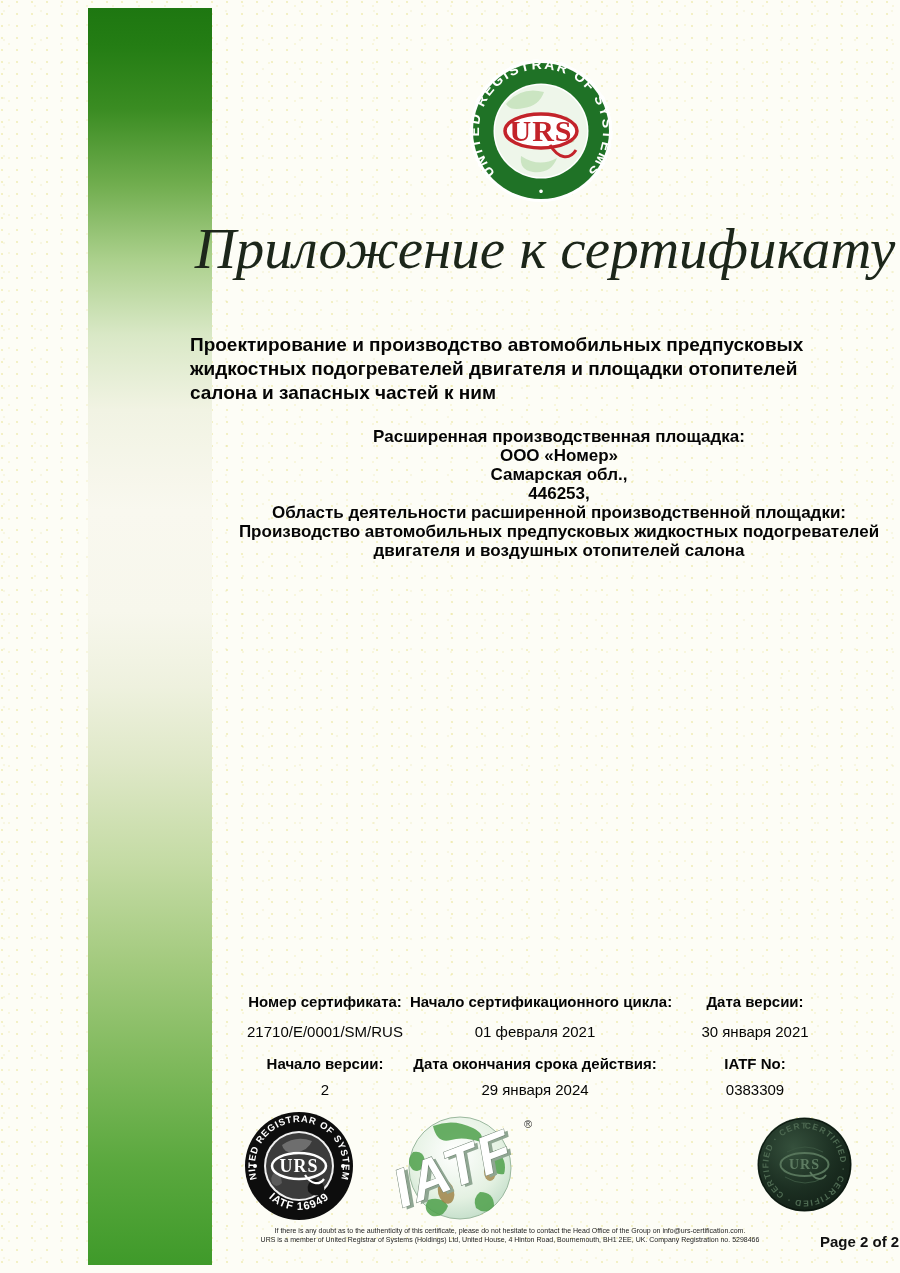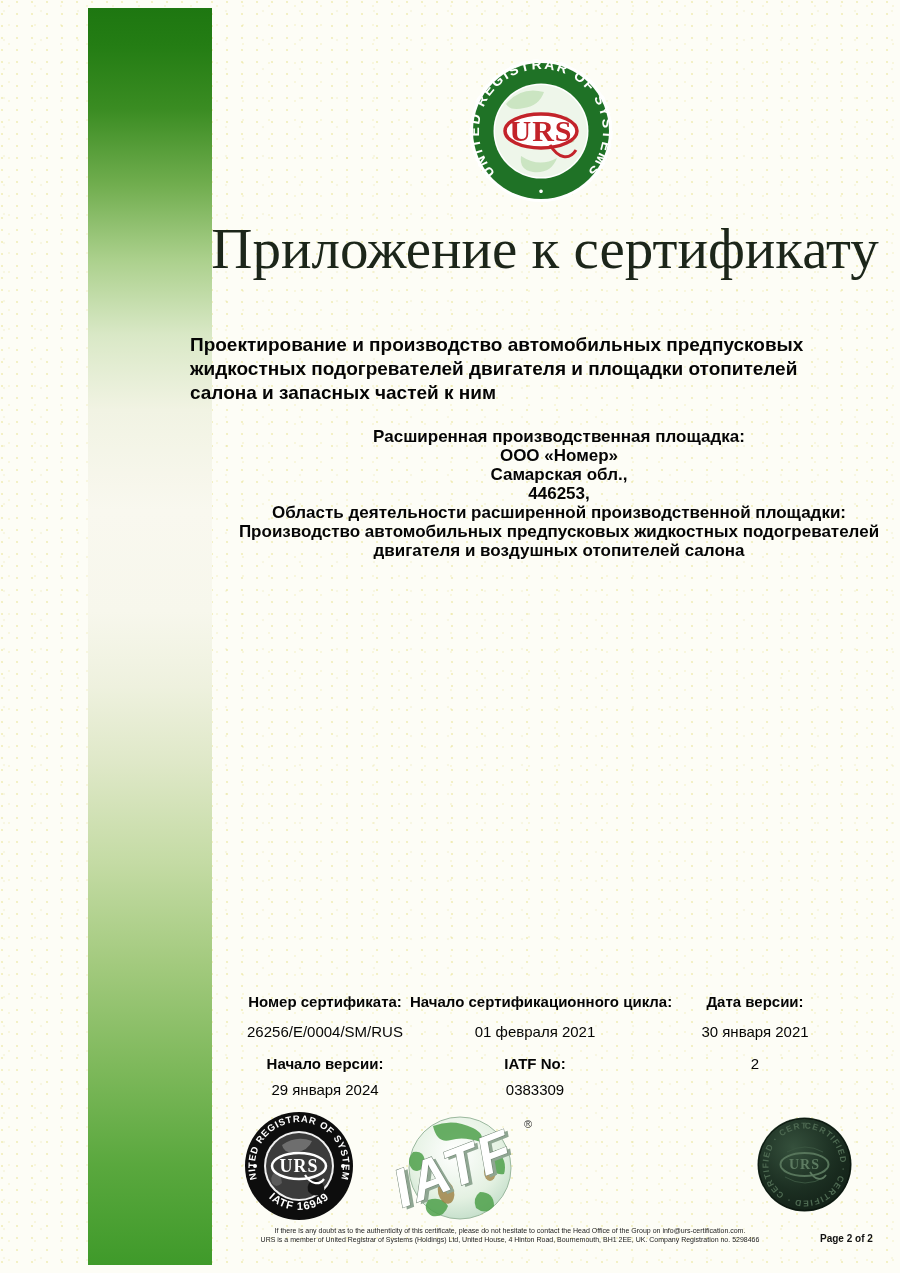--- a/index.html
+++ b/index.html
@@ -16,21 +16,21 @@
   .green-bar{
     position:absolute;left:88px;top:8px;width:124px;height:1257px;
     background:linear-gradient(to bottom,
       #1e7711 0%,#247d14 3%,#3a8c22 8%,#70ad4e 14%,#abd08c 20%,#d9e8c6 26%,
       #f1f3e3 32%,#f9f8ef 40%,#f7f7ec 48%,#eef1de 54%,#dfe8c8 60%,
       #c4dba4 68%,#a3ca7e 76%,#7fb95c 84%,#5aa83e 92%,#3f9a2a 100%);
   }
   .top-logo{position:absolute;left:466px;top:56px;width:150px;height:150px;}
   .title{
     position:absolute;left:190px;top:213px;width:710px;text-align:center;
-    font-family:"Liberation Serif",serif;font-weight:normal;
+    font-family:"Liberation Serif",serif;font-style:italic;font-weight:normal;
     font-size:57px;line-height:1.25;color:#1c261a;letter-spacing:0px;white-space:nowrap;
   }
   .scope{
     position:absolute;left:190px;top:333px;width:710px;text-align:left;
     font-weight:bold;font-size:19px;line-height:24px;color:#050505;white-space:nowrap;
   }
   .site{
     position:absolute;left:204px;top:427px;width:710px;text-align:center;
     font-weight:bold;font-size:17px;line-height:19px;color:#050505;white-space:nowrap;
   }
@@ -41,21 +41,21 @@
   }
   .cert-table .cell{text-align:center;font-size:15px;white-space:nowrap;}
   .cert-table .lbl{font-weight:bold;}
   .logo-iatf16949{position:absolute;left:244px;top:1111px;width:110px;height:110px;}
   .logo-iatf-globe{position:absolute;left:388px;top:1112px;width:150px;height:118px;}
   .logo-seal{position:absolute;left:757px;top:1117px;width:95px;height:95px;}
   .footer-note{
     position:absolute;left:150px;top:1227px;width:720px;text-align:center;
     font-size:7px;line-height:8.5px;color:#222;
   }
-  .page-label{position:absolute;left:820px;top:1233px;font-size:10px;font-weight:bold;color:#111;}
+  .page-label{position:absolute;left:820px;top:1233px;font-size:15px;font-weight:bold;color:#111;}
   svg text{user-select:none;}
 </style>
 </head>
 <body>
 
 <div class="page">
 
   <div class="green-bar"></div>
 
   <div class="top-logo">
@@ -95,24 +95,25 @@
     <div>446253,</div>
     <div>Область деятельности расширенной производственной площадки:</div>
     <div>Производство автомобильных предпусковых жидкостных подогревателей</div>
     <div>двигателя и воздушных отопителей салона</div>
   </div>
 
   <div class="cert-table">
     <div class="cell lbl">Номер сертификата:</div>
     <div class="cell lbl">Начало сертификационного цикла:</div>
     <div class="cell lbl">Дата версии:</div>
-    <div class="cell">26256/E/0004/SM/RUS</div>
+    <div class="cell">21710/E/0001/SM/RUS</div>
     <div class="cell">01 февраля 2021</div>
     <div class="cell">30 января 2021</div>
     <div class="cell lbl">Начало версии:</div>
+    <div class="cell lbl">Дата окончания срока действия:</div>
     <div class="cell lbl">IATF No:</div>
     <div class="cell">2</div>
     <div class="cell">29 января 2024</div>
     <div class="cell">0383309</div>
   </div>
 
   <div class="logo-iatf16949">
     <svg viewBox="0 0 110 110" width="110" height="110">
       <circle cx="55" cy="55" r="54" fill="#0d0d0d"></circle>
       <circle cx="55" cy="55" r="35" fill="#f0f0f0"></circle>

